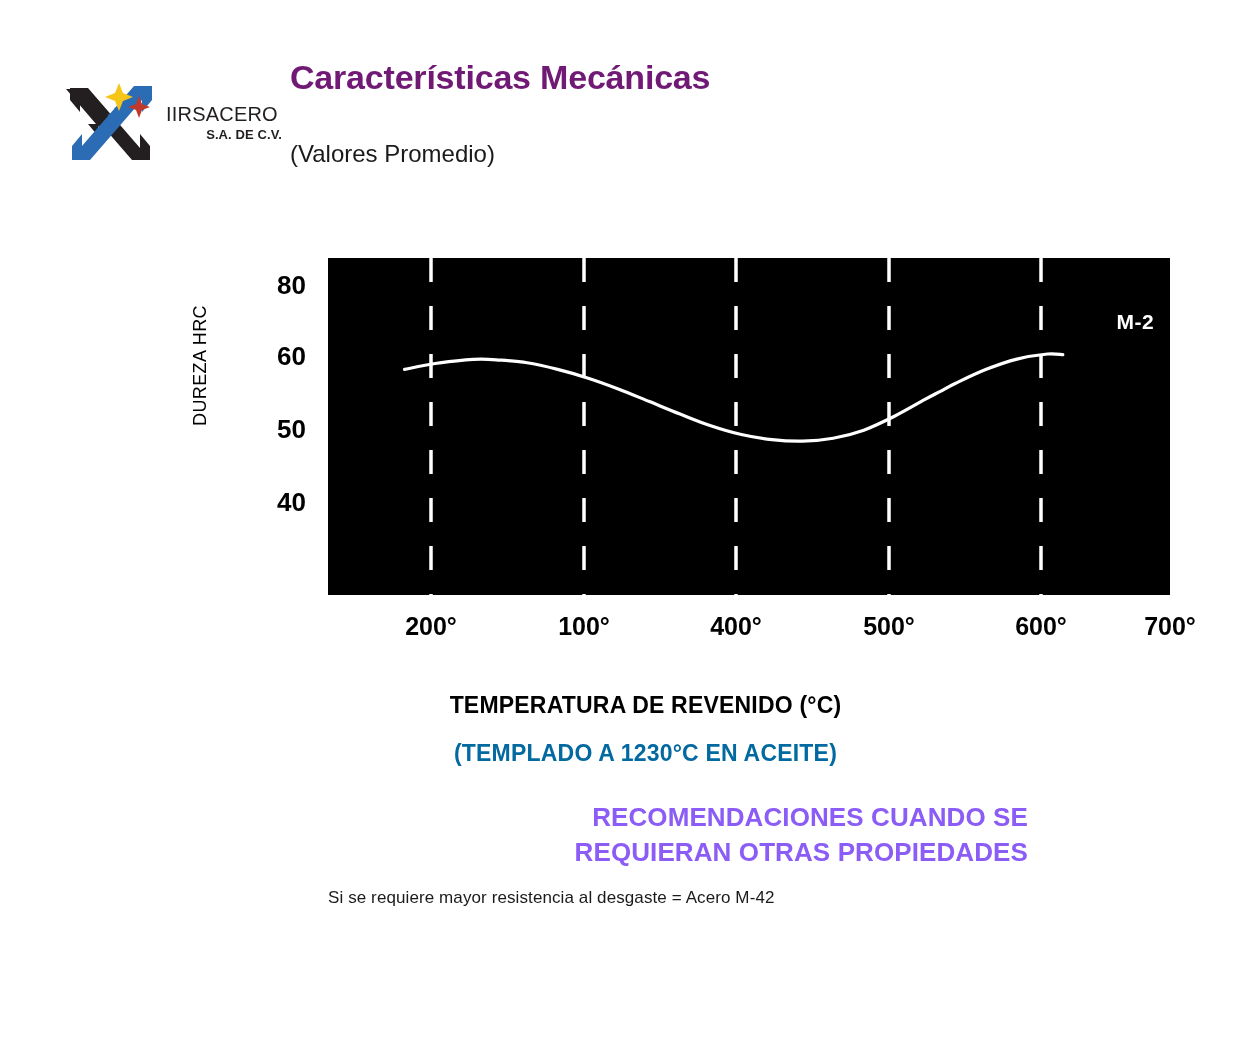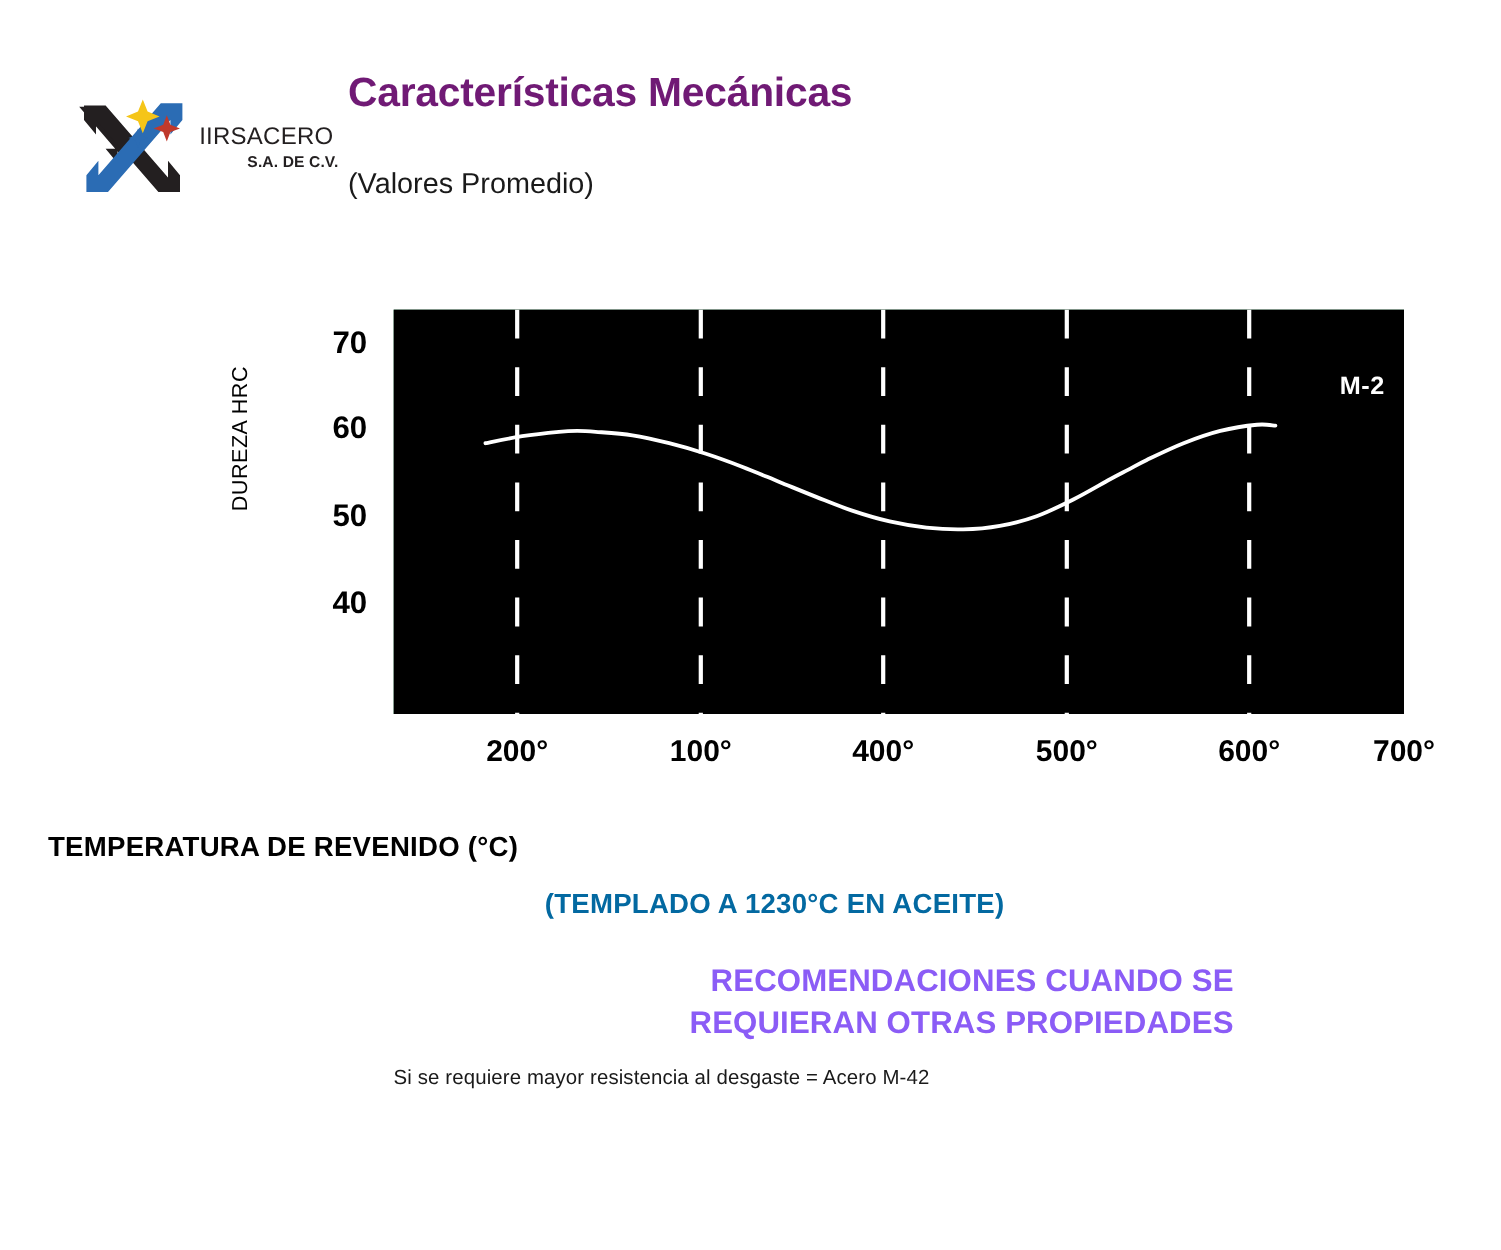--- a/index.html
+++ b/index.html
@@ -76,21 +76,21 @@
     white-space: nowrap;
   }
 
   
   #chart-area {
     position: absolute;
     left: 328px;
     top: 258px;
     width: 842px;
     height: 337px;
-    background: #14532d;
+    background: #3b82f6;
   }
   #chart-svg {
     position: absolute;
     left: 0;
     top: 0;
     width: 842px;
     height: 337px;
     display: block;
   }
   #series-label-m2 {
@@ -140,21 +140,21 @@
   }
 
   
   #x-axis-caption-1 {
     position: absolute;
     left: 0;
     top: 692px;
     width: 1251px;
     padding-left: 40px;
     box-sizing: border-box;
-    text-align: left;
+    text-align: center;
     font-size: 23px;
     font-weight: 700;
     color: #000000;
     letter-spacing: 0.2px;
   }
   #x-axis-caption-2 {
     position: absolute;
     left: 0;
     top: 740px;
     width: 1251px;
@@ -211,21 +211,21 @@
     <div id="logo-name">IIRSACERO</div>
     <div id="logo-sub">S.A. DE C.V.</div>
   </div>
 </div>
 
 <div id="page-title">Características Mecánicas</div>
 <div id="page-subtitle">(Valores Promedio)</div>
 
 <div id="y-axis-title">DUREZA HRC</div>
 
-<div class="y-tick-label" style="left:236px; top:272px;">70</div>
+<div class="y-tick-label" style="left:236px; top:272px;">80</div>
 <div class="y-tick-label" style="left:236px; top:343px;">60</div>
 <div class="y-tick-label" style="left:236px; top:416px;">50</div>
 <div class="y-tick-label" style="left:236px; top:489px;">40</div>
 
 <div id="chart-area">
   <svg id="chart-svg" viewBox="0 0 842 337" preserveAspectRatio="none">
     <rect x="0" y="0" width="842" height="337" fill="#000000"></rect>
     <g stroke="#ffffff" stroke-width="3.5" stroke-dasharray="24 24">
       <line x1="103" y1="0" x2="103" y2="337"></line>
       <line x1="256" y1="0" x2="256" y2="337"></line>

